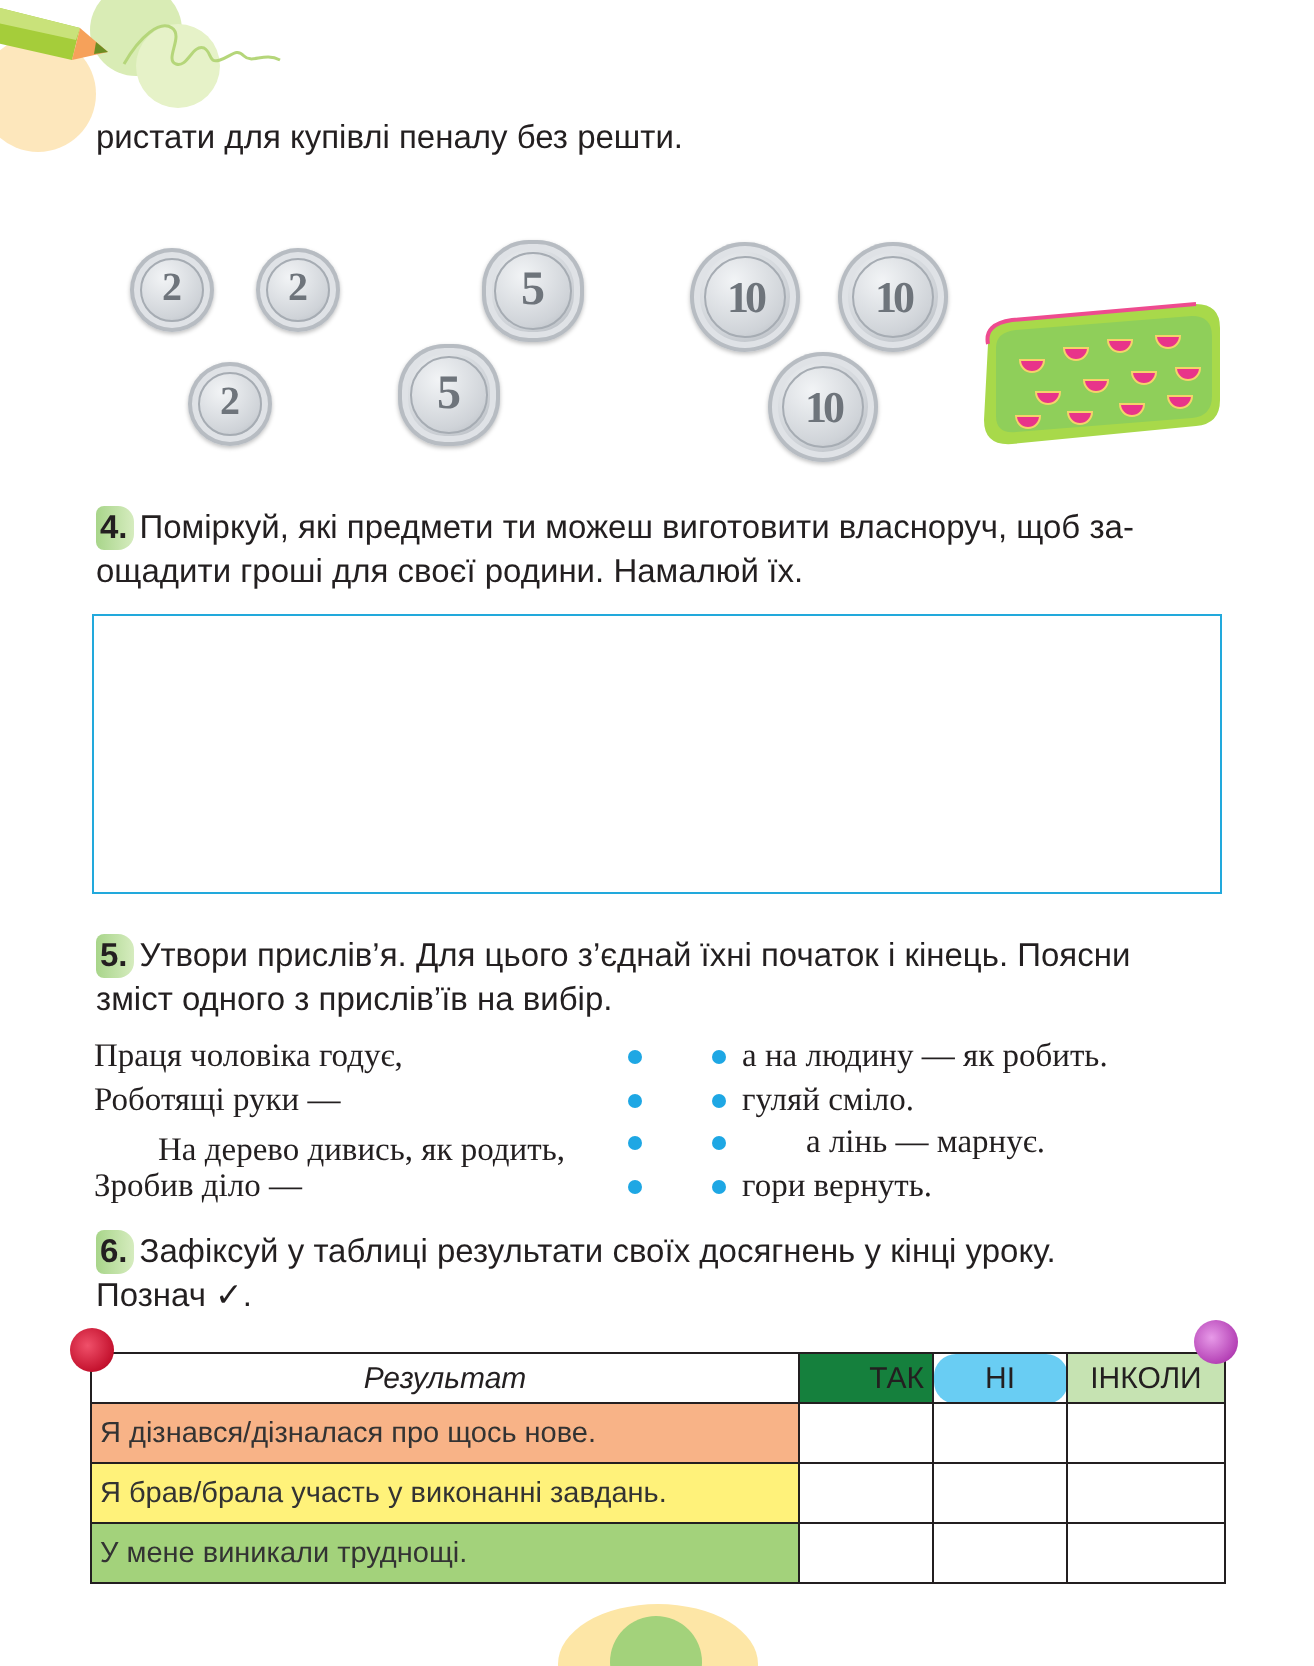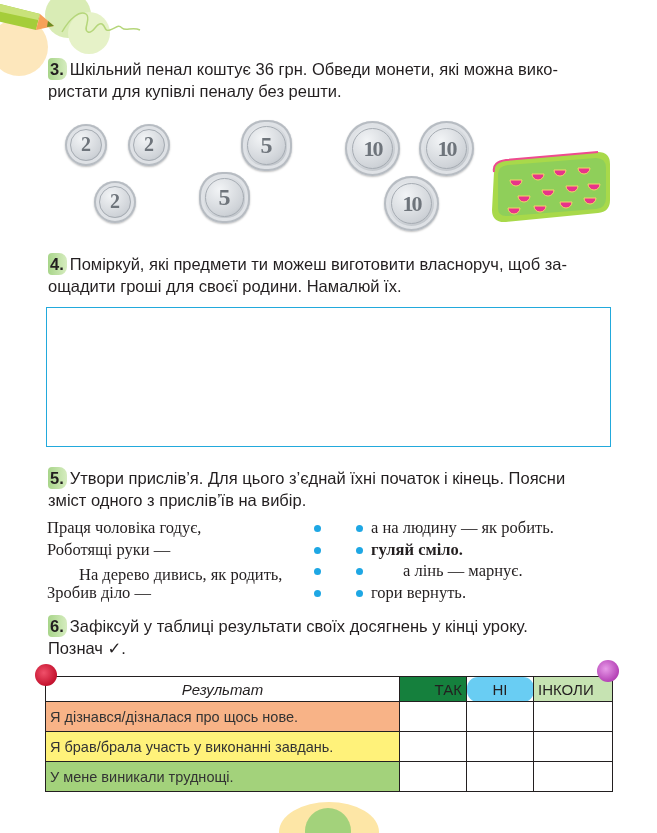--- a/index.html
+++ b/index.html
@@ -51,21 +51,21 @@
   .proverb { font-family: "Liberation Serif", serif; font-size: 16.5px; line-height: 21.5px; color: #231f20; }
   .dot { width: 7px; height: 7px; border-radius: 50%; background: #1ea7e4; }
 
   
   .tbl { left: 45px; top: 676px; border-collapse: collapse; font-size: 14px; }
   .tbl td { border: 1.3px solid #231f20; padding: 0 4px; height: 29px; }
   .tbl .hdr td { height: 24px; }
   .tbl .hdr-res { text-align: center; font-style: italic; width: 345px; background: #fff; font-size: 15px; }
   .tbl .hdr-yes { background: #15803d; text-align: right; width: 58px; font-size: 15px; }
   .tbl .hdr-no { background: #69cdf3; text-align: center; width: 58px; font-size: 15px; border-radius: 11px; }
-  .tbl .hdr-some { background: #c6e3b2; text-align: left; width: 70px; font-size: 15px; }
+  .tbl .hdr-some { background: #c6e3b2; text-align: center; width: 70px; font-size: 15px; }
   .row-1 .lbl { background: #f8b387; }
   .row-2 .lbl { background: #fff27a; }
   .row-3 .lbl { background: #a3d27b; }
   .tbl .lbl { font-size: 14.5px; color: #333; margin-left: 10px; }
 
   .pin-red { left: 35px; top: 664px; width: 22px; height: 22px; border-radius: 50%;
     background: radial-gradient(circle at 40% 40%, #f0506a, #c4122e 70%, #8e0a20); }
   .pin-purple { left: 597px; top: 660px; width: 22px; height: 22px; border-radius: 50%;
     background: radial-gradient(circle at 40% 40%, #e79ae8, #b542b6 70%, #8a2b8c); }
 
@@ -84,21 +84,20 @@
   <polygon points="0,2 48,14 44,30 0,20" fill="#a5cd3a"></polygon>
   <polygon points="0,2 48,14 46,20 0,10" fill="#c9e27a"></polygon>
   <polygon points="48,14 62,26 44,30" fill="#f6a15a"></polygon>
   <polygon points="56,21 62,26 55,27" fill="#6b8e23"></polygon>
 </svg>
 <svg class="abs squiggle" width="90" height="30" viewBox="0 0 90 30">
   <path d="M2,24 C10,10 20,2 26,6 C32,10 22,22 28,24 C34,26 36,14 42,16 C46,18 44,24 50,22 C56,20 58,16 62,20 C66,24 72,18 80,22" stroke="#b5d67a" stroke-width="1.5" fill="none"></path>
 </svg>
 
 <div class="abs task" style="top:58px;">
-  <div><span class="task-num">3.</span><span>Шкільний пенал коштує 36 грн. Обведи монети, які можна вико-</span></div>
   <div>ристати для купівлі пеналу без решти.</div>
 </div>
 
 <div class="abs coin coin-2" style="left:65px;top:124px;">
     <div class="inner">2</div>
   </div>
 <div class="abs coin coin-2" style="left:128px;top:124px;">
     <div class="inner">2</div>
   </div>
 <div class="abs coin coin-2" style="left:94px;top:181px;">
@@ -161,21 +160,21 @@
 <div class="abs dot" style="left:314px;top:547px;"></div>
 <div class="abs dot" style="left:314px;top:568px;"></div>
 <div class="abs dot" style="left:314px;top:590px;"></div>
 
 <div class="abs dot" style="left:356px;top:525px;"></div>
 <div class="abs dot" style="left:356px;top:547px;"></div>
 <div class="abs dot" style="left:356px;top:568px;"></div>
 <div class="abs dot" style="left:356px;top:590px;"></div>
 
 <div class="abs proverb" style="left:371px;top:517px;">а на людину — як робить.</div>
-<div class="abs proverb" style="left:371px;top:539px;font-weight:bold;">гуляй сміло.</div>
+<div class="abs proverb" style="left:371px;top:539px;">гуляй сміло.</div>
 <div class="abs proverb" style="left:371px;top:560px;margin-left:32px;">а лінь — марнує.</div>
 <div class="abs proverb" style="left:371px;top:582px;">гори вернуть.</div>
 
 <div class="abs task" style="top:615px;">
   <div><span class="task-num">6.</span><span>Зафіксуй у таблиці результати своїх досягнень у кінці уроку.</span></div>
   <div>Познач ✓.</div>
 </div>
 
 <table class="abs tbl">
   <tbody>

